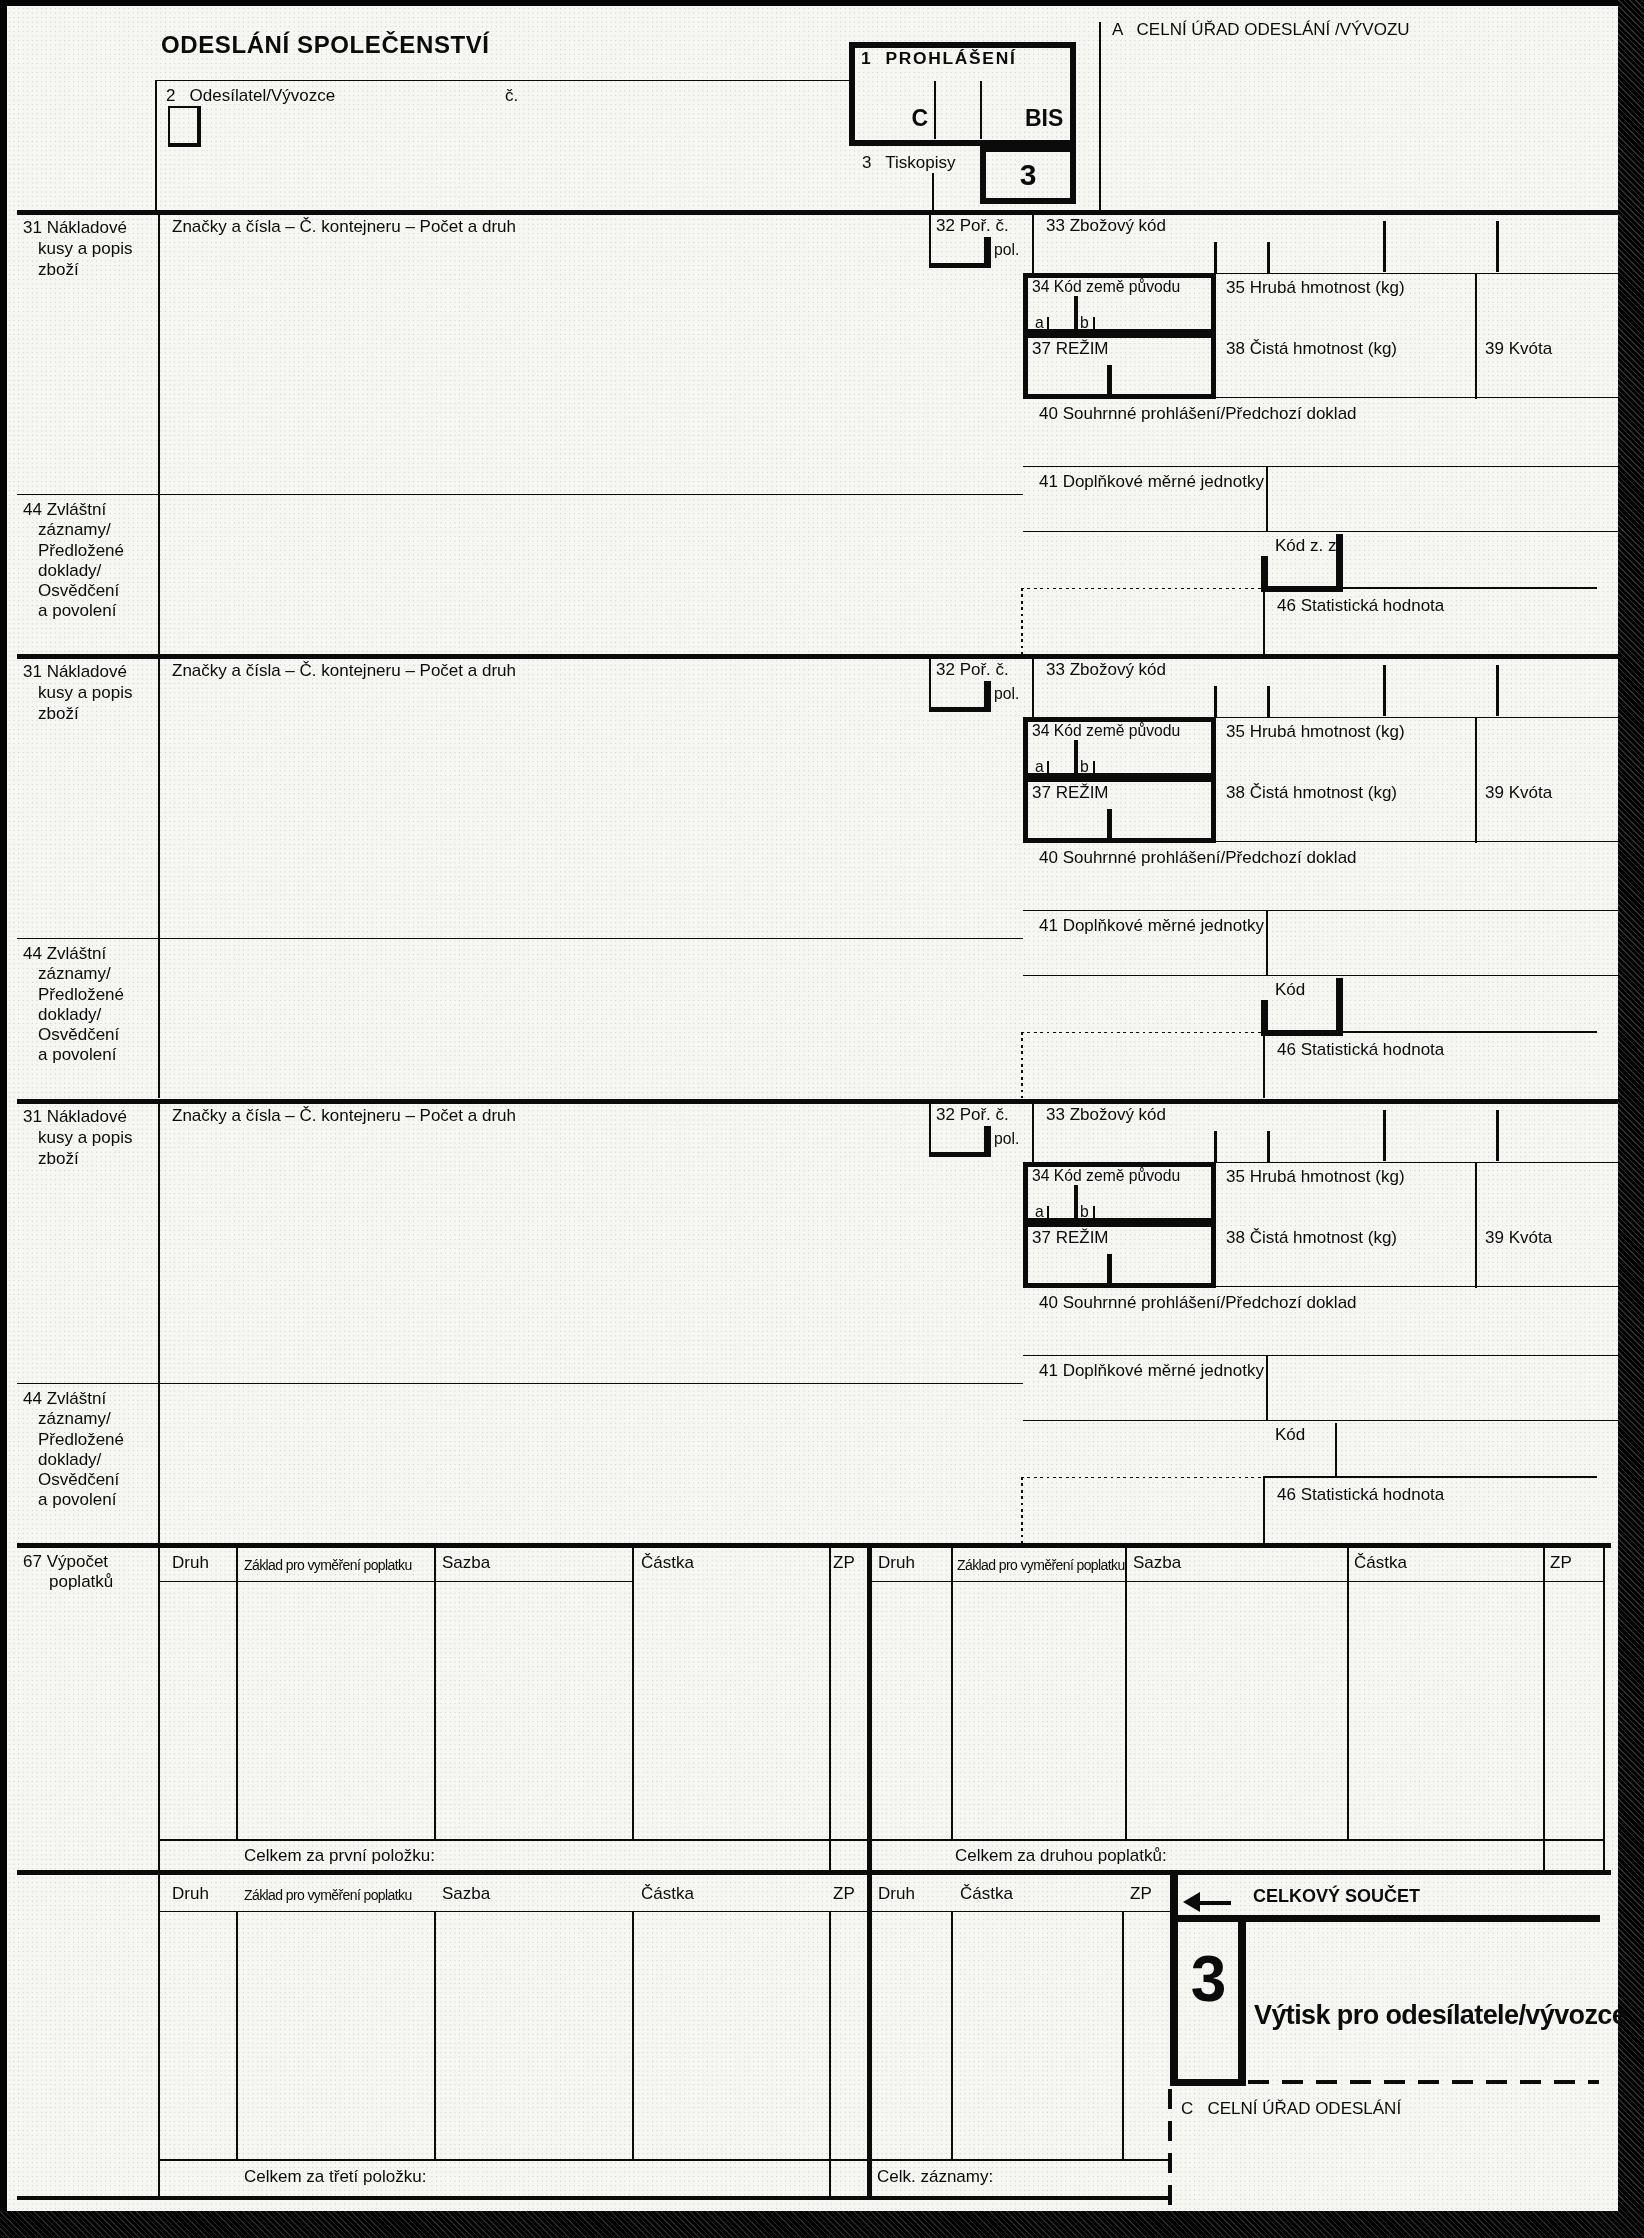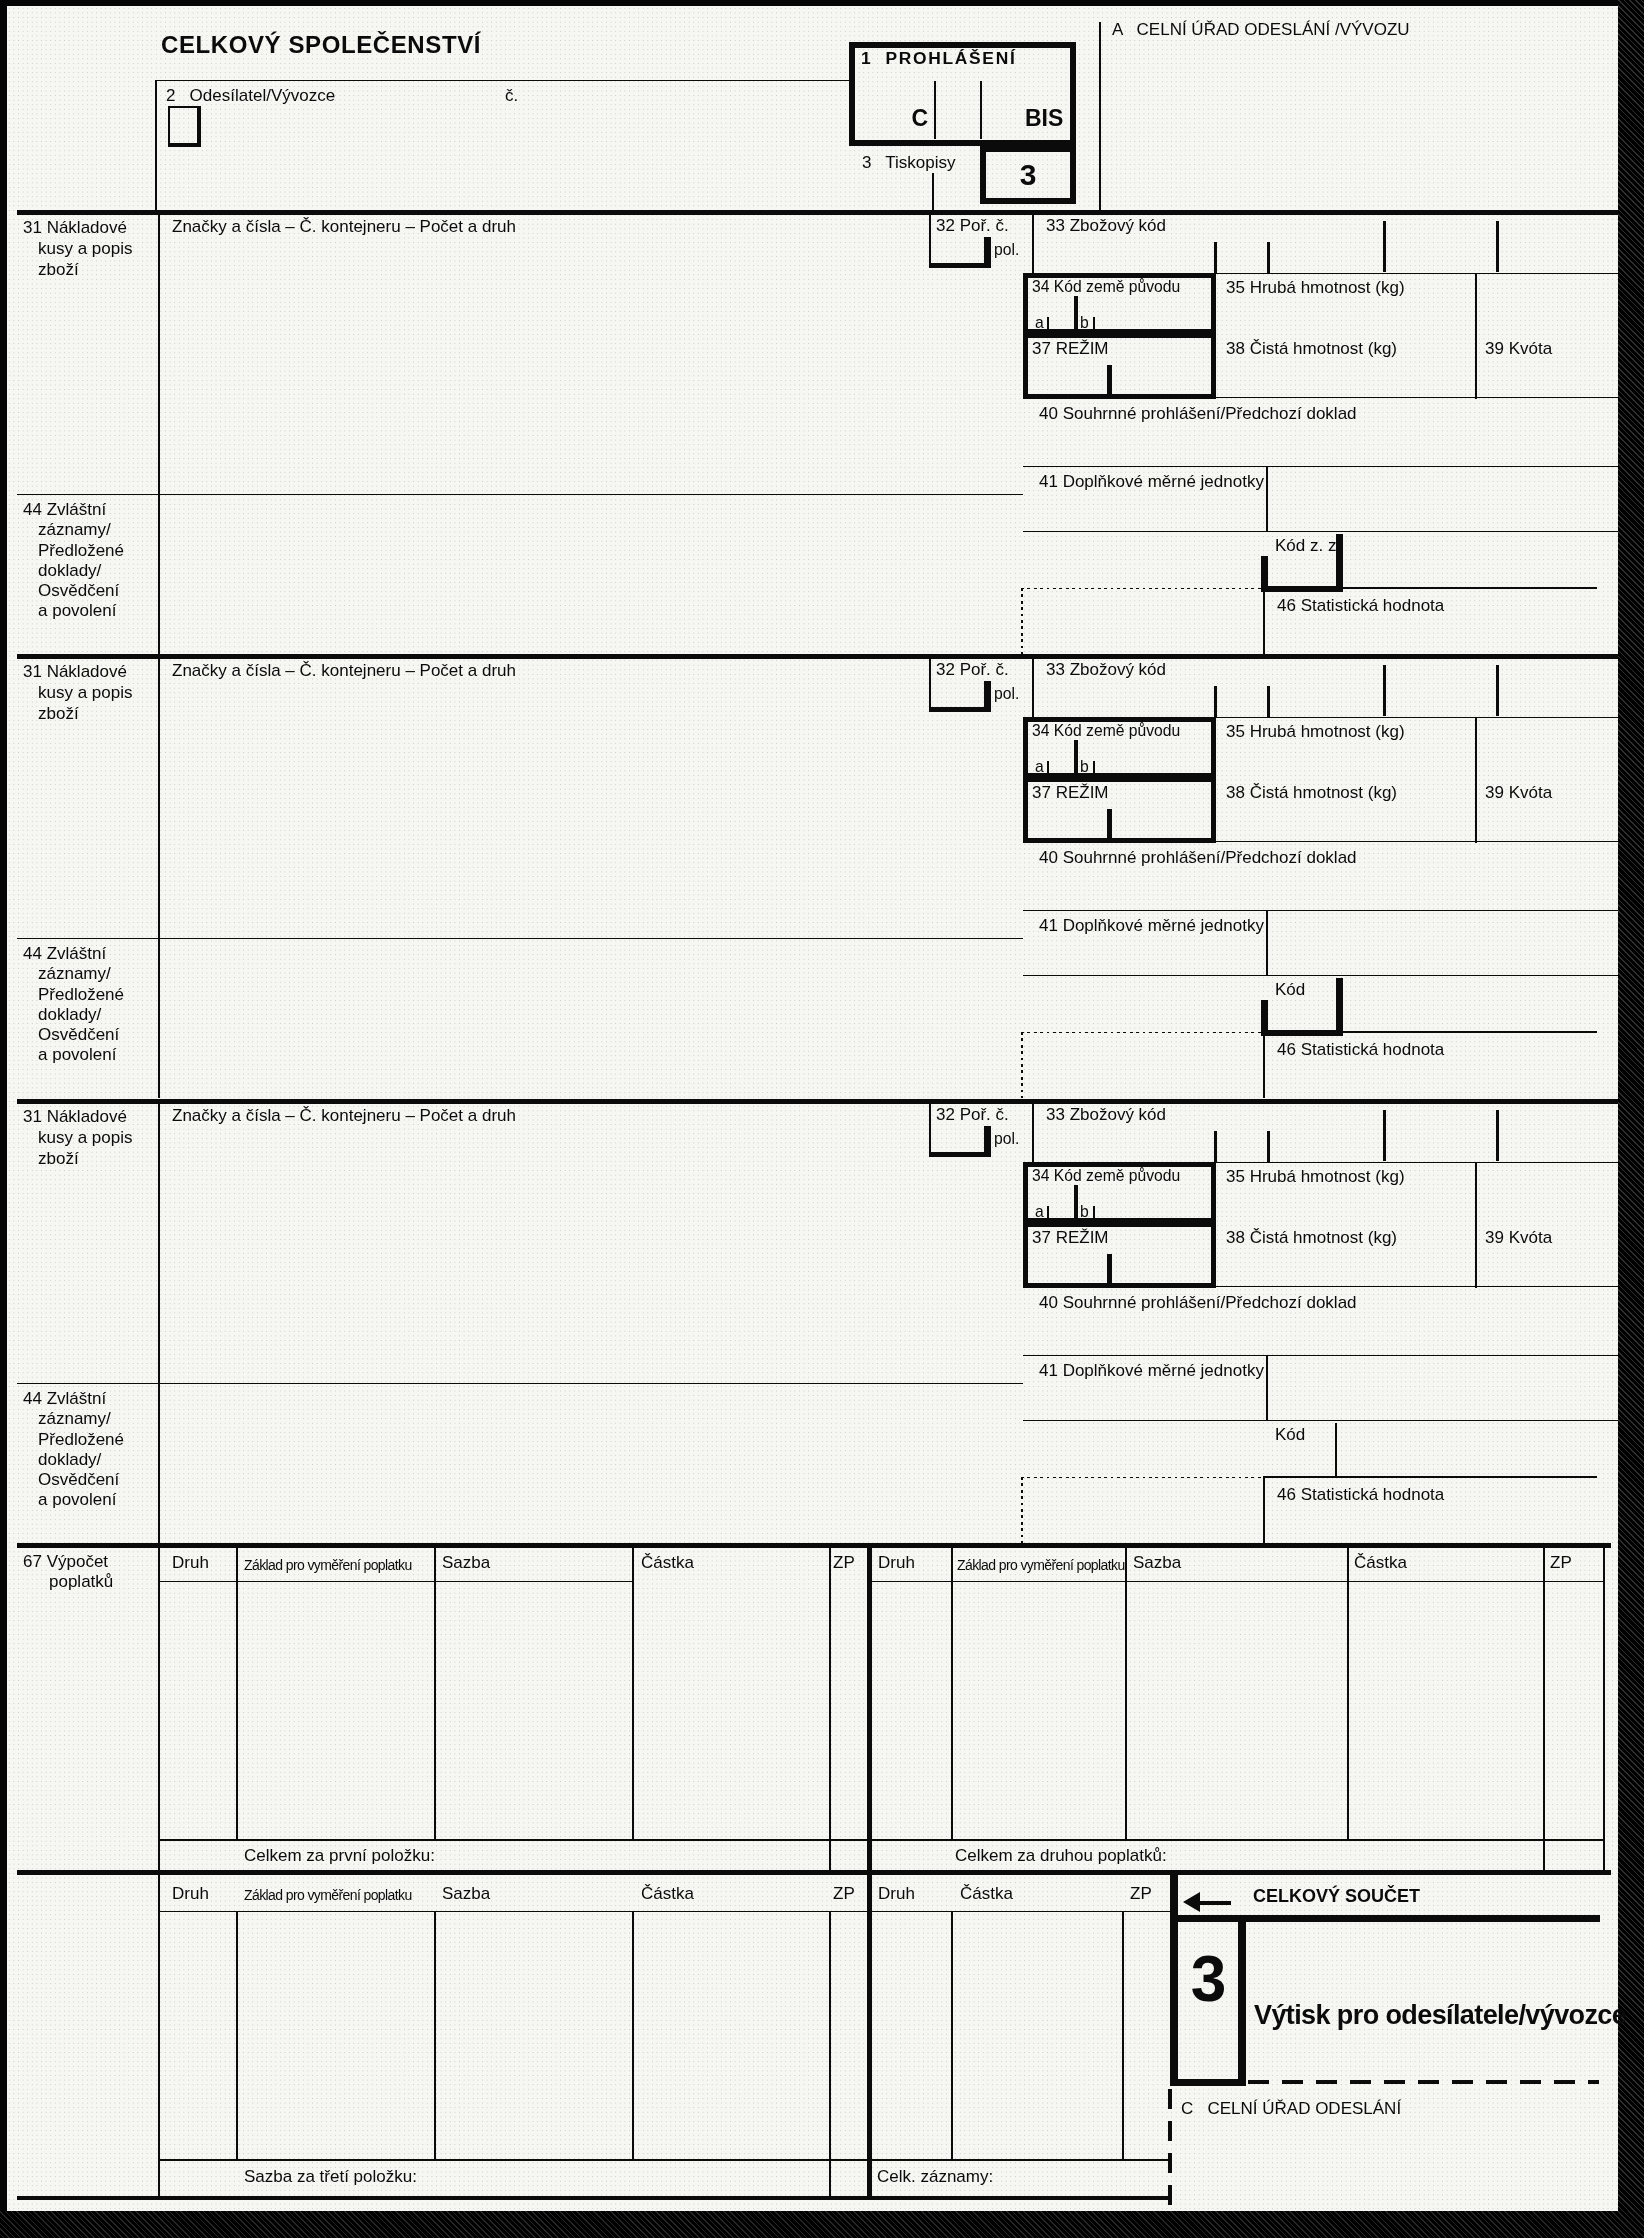--- a/index.html
+++ b/index.html
@@ -39,21 +39,21 @@
 </style>
 </head>
 <body>
 
 <div id="stage">
   <div id="band-right" class="band"></div>
   <div id="band-bottom" class="band"></div>
 
   <div id="paper">
 
-    <div class="lbl b" style="left:154px;top:29px;font-size:24px;letter-spacing:0.6px;">CELKOVÝ SPOLEČENSTVÍ</div>
+    <div class="lbl b" style="left:154px;top:29px;font-size:24px;letter-spacing:0.6px;">ODESLÁNÍ SPOLEČENSTVÍ</div>
 
     <div class="hl" style="left:148px;top:74px;width:696px;"></div>
     <div class="vl" style="left:148px;top:74px;height:130px;"></div>
     <div class="lbl" style="left:159px;top:80px;">2   Odesílatel/Vývozce</div>
     <div class="lbl" style="left:498px;top:80px;">č.</div>
     <div style="position:absolute;left:161px;top:100px;width:27px;height:35px;border:2.3px solid #0b0b0b;border-right-width:4px;border-bottom-width:4px;"></div>
 
     <div class="thickbox" style="left:842px;top:36px;width:227px;height:104px;border-width:6.4px;"></div>
     <div class="lbl b" style="left:854px;top:43px;font-size:17.4px;letter-spacing:1.7px;">1  PROHLÁŠENÍ</div>
     <div class="vl" style="left:927px;top:75px;height:58px;"></div>
@@ -335,18 +335,18 @@
     <div class="vl" style="left:1231px;top:1909px;width:7.5px;height:171px;"></div>
     <div class="hl" style="left:1163px;top:2073px;width:75px;height:7.5px;"></div>
     <div class="lbl b" style="left:1172px;top:1964px;width:59px;text-align:center;font-size:64px;">3</div>
     <div class="lbl b" style="left:1247px;top:2000px;font-size:27px;letter-spacing:-0.6px;">Výtisk pro odesílatele/vývozce</div>
 
     <div class="dash-h" style="left:1241px;top:2074px;width:351px;"></div>
     <div class="lbl" style="left:1174px;top:2093px;">C   CELNÍ ÚŘAD ODESLÁNÍ</div>
     <div class="dash-v" style="left:1161px;top:2083px;height:121px;"></div>
 
     <div class="hl" style="left:151px;top:2153px;width:1013px;height:2.3px;"></div>
-    <div class="lbl" style="left:237px;top:2161px;">Sazba za třetí položku:</div>
+    <div class="lbl" style="left:237px;top:2161px;">Celkem za třetí položku:</div>
     <div class="lbl" style="left:870px;top:2161px;">Celk. záznamy:</div>
     <div class="hl" style="left:10.4px;top:2190px;width:1153px;height:4.6px;"></div>
   </div>
 </div>
 
 
 </body></html>

